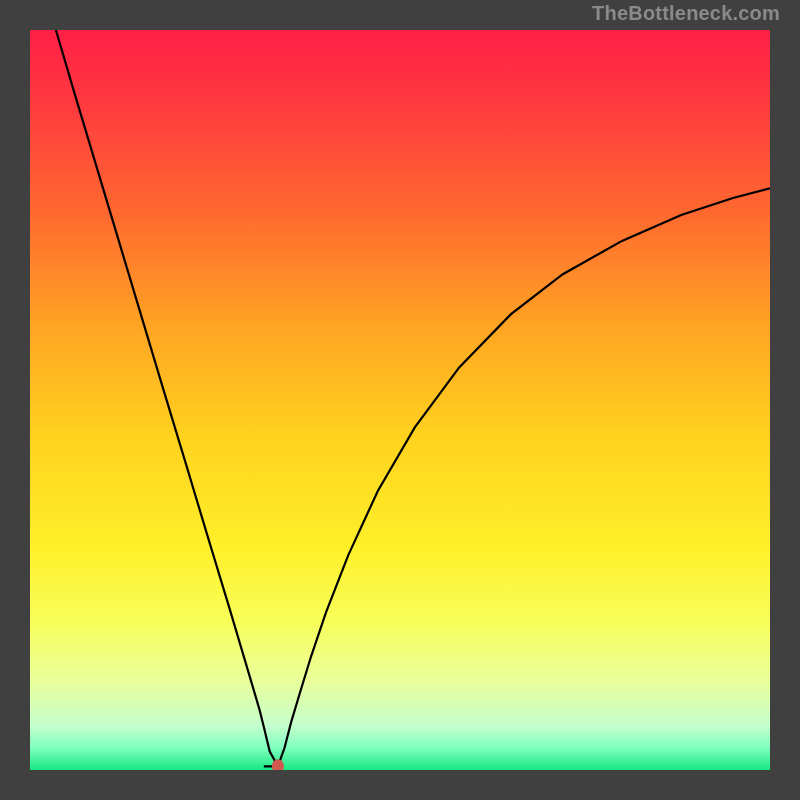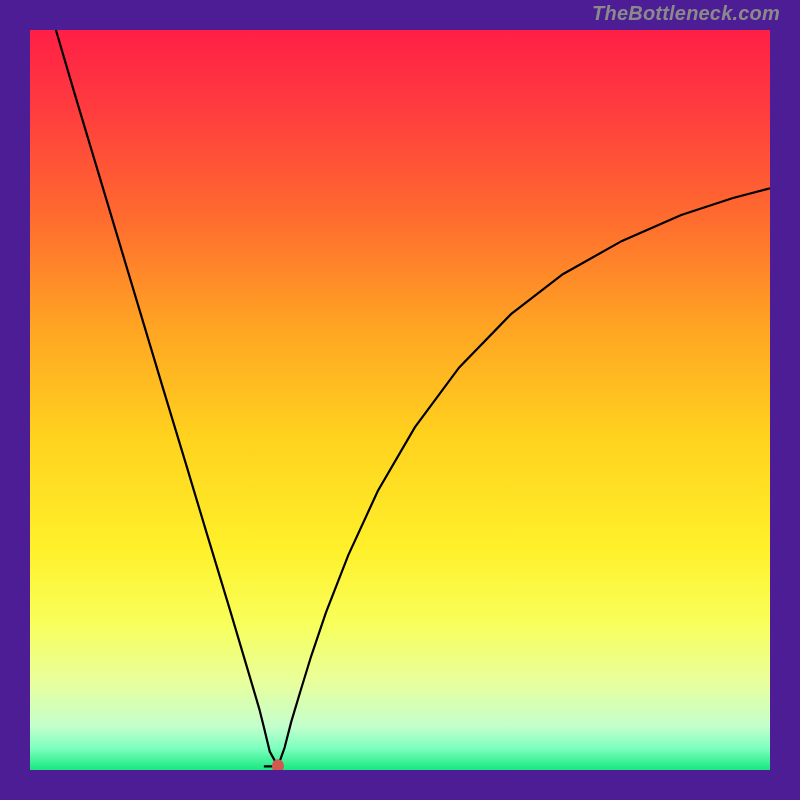--- a/index.html
+++ b/index.html
@@ -10,22 +10,21 @@
     background: #000;
     overflow: hidden;
     font-family: Arial, Helvetica, sans-serif;
   }
   .frame {
     position: absolute;
     top: 0;
     left: 0;
     width: 800px;
     height: 800px;
-    background: #4c1d95;
-    font-style: italic;
+    background: #404040;
   }
   .plot {
     position: absolute;
     top: 30px;
     left: 30px;
     width: 740px;
     height: 740px;
   }
   .watermark {
     position: absolute;

